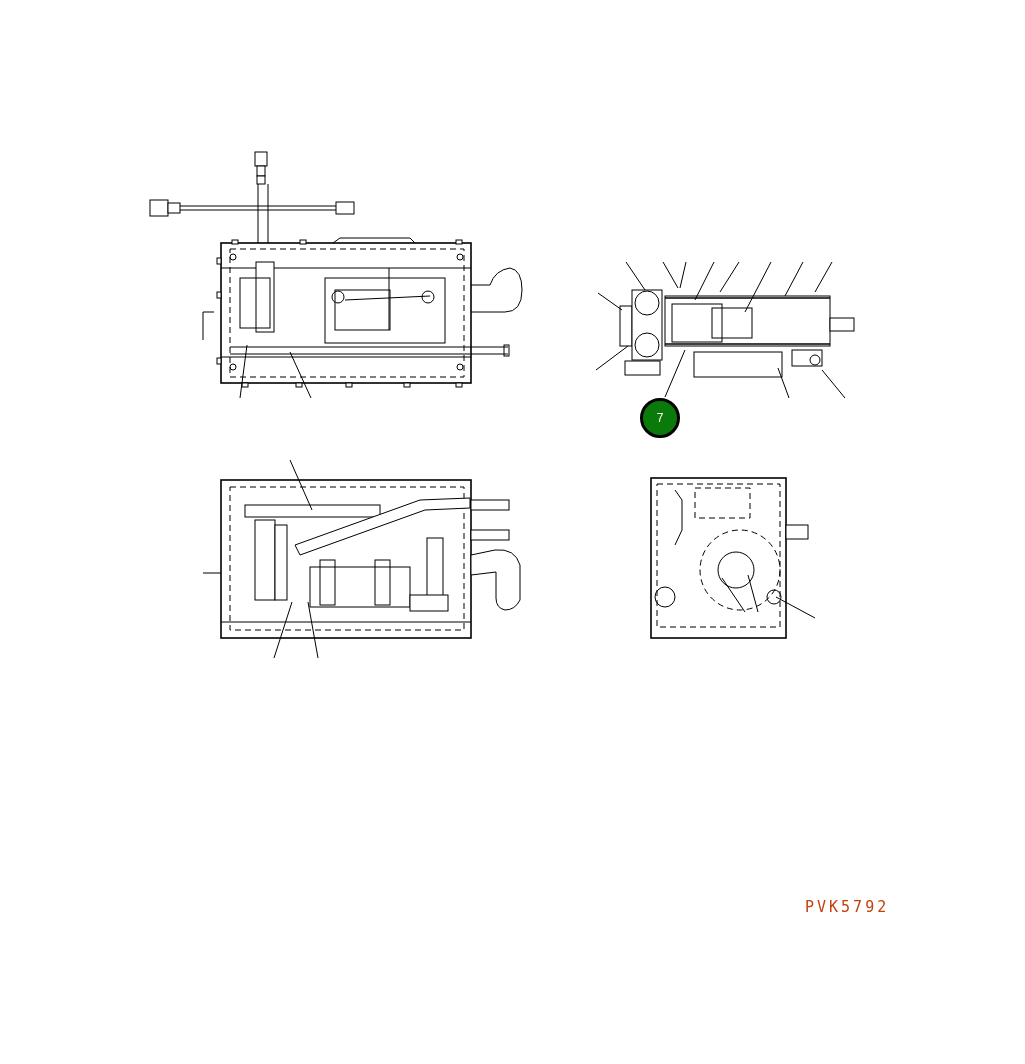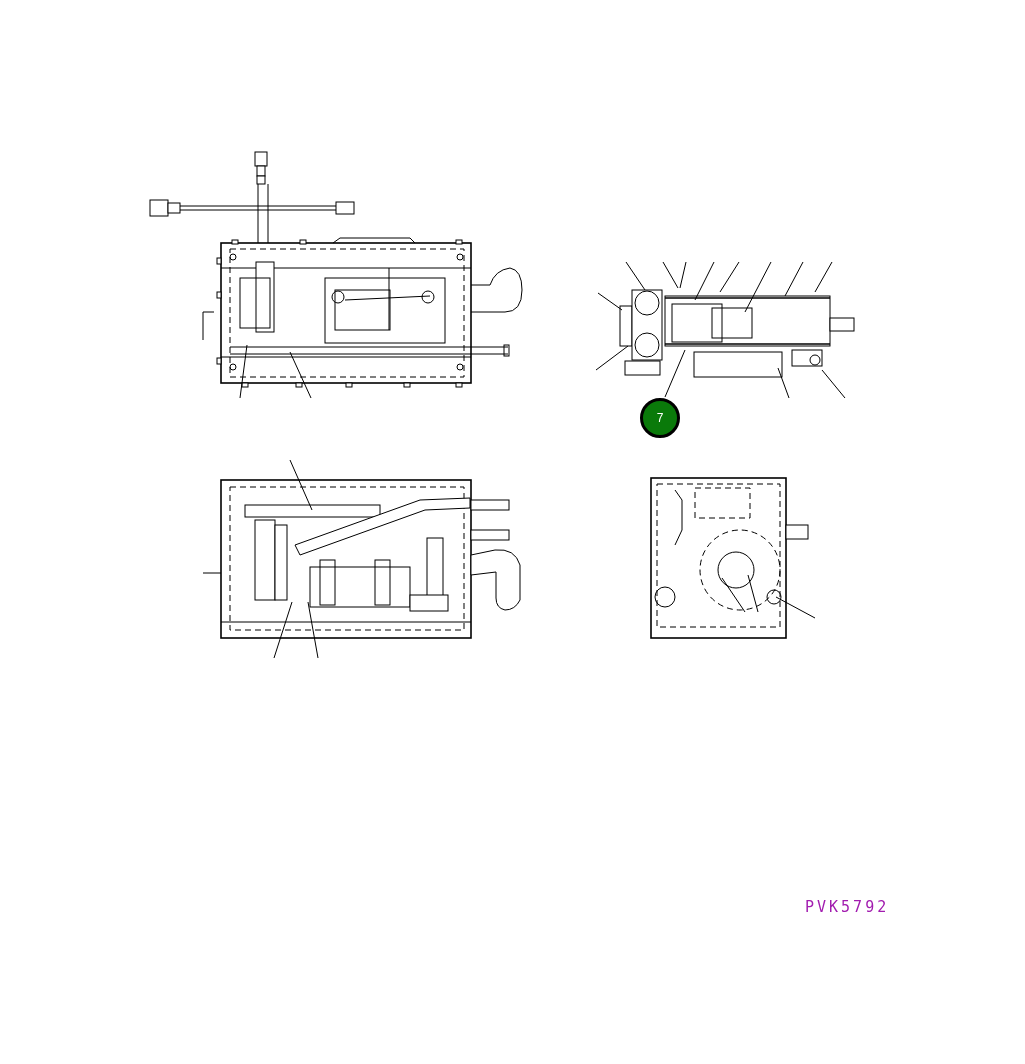--- a/index.html
+++ b/index.html
@@ -3,21 +3,21 @@
 <meta charset="utf-8">
 <style>
   html, body { margin:0; padding:0; background:#ffffff; }
   body { width:1025px; height:1064px; position:relative; overflow:hidden; font-family:"DejaVu Sans Mono", monospace; }
   svg.drawing { position:absolute; left:0; top:0; }
   .ln { stroke:#000; stroke-width:1; fill:none; }
   .ln2 { stroke:#000; stroke-width:1.6; fill:none; }
   .dash { stroke:#000; stroke-width:1; fill:none; stroke-dasharray:6 4; }
   .fillw { stroke:#000; stroke-width:1; fill:#fff; }
   .callout { position:absolute; width:40px; height:40px; border-radius:50%; background:#0a7a0a; border:3px solid #000; color:#fff; font-family:"Liberation Sans", sans-serif; font-size:12px; display:flex; align-items:center; justify-content:center; box-sizing:border-box; cursor:pointer; }
-  .code { position:absolute; left:805px; top:898px; font-size:15px; letter-spacing:3px; color:#a21caf; font-family:"DejaVu Sans Mono", monospace; }
+  .code { position:absolute; left:805px; top:898px; font-size:15px; letter-spacing:3px; color:#c2410c; font-family:"DejaVu Sans Mono", monospace; }
 </style>
 </head>
 <body>
 
 <svg class="drawing" width="1025" height="1064" viewBox="0 0 1025 1064">
 
   <g>
 
     <rect class="fillw" x="255" y="152" width="12" height="14"></rect>
     <rect class="fillw" x="257" y="166" width="8" height="10"></rect>

